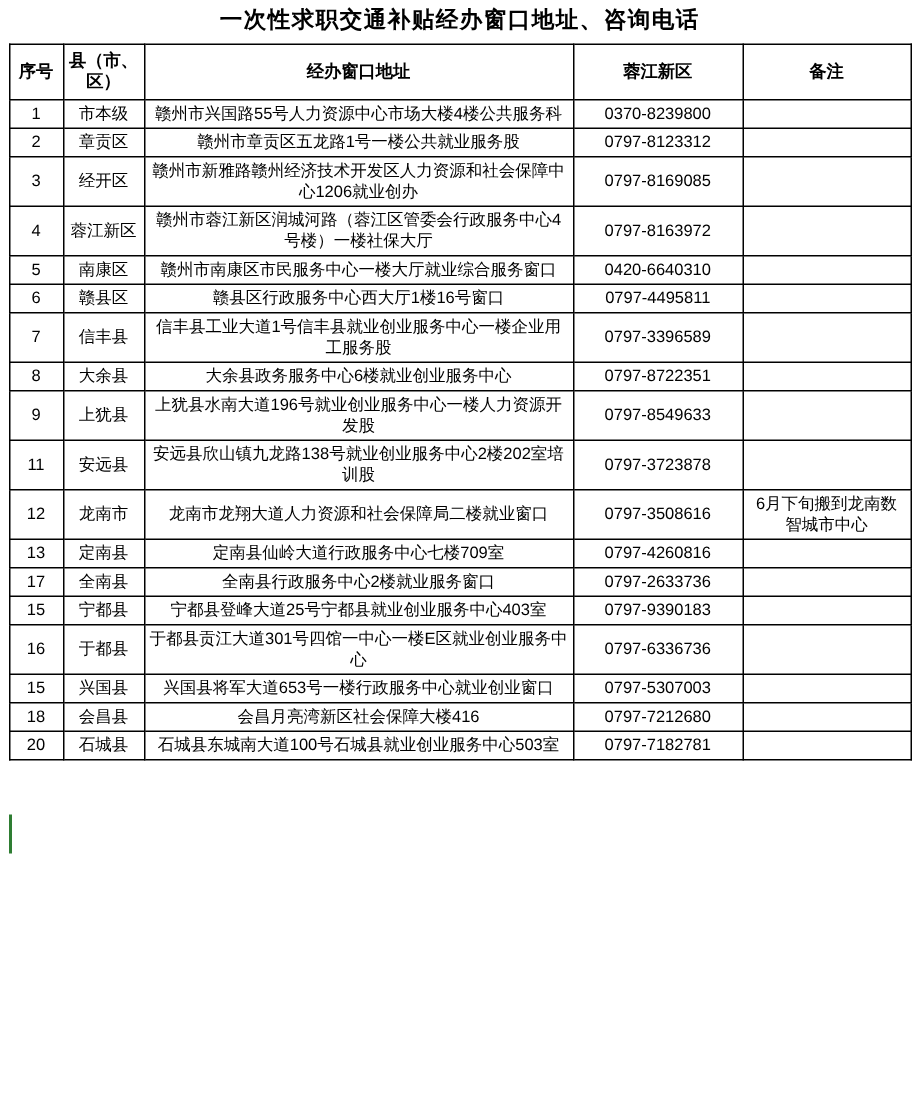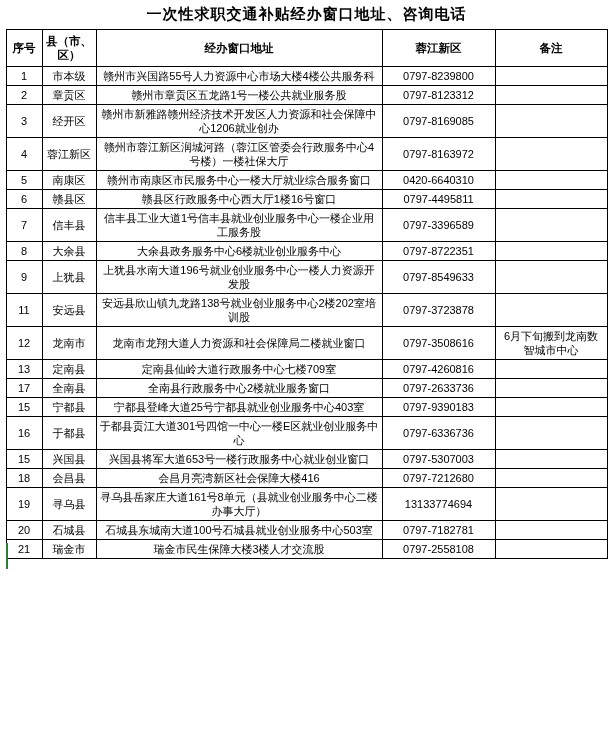--- a/index.html
+++ b/index.html
@@ -87,21 +87,21 @@
         <th>经办窗口地址</th>
         <th>蓉江新区</th>
         <th>备注</th>
       </tr>
     </thead>
     <tbody id="table-body">
         <tr>
           <td class="no">1</td>
           <td class="region">市本级</td>
           <td class="addr">赣州市兴国路55号人力资源中心市场大楼4楼公共服务科</td>
-          <td class="phone">0797-8239800</td>
+          <td class="phone">0370-8239800</td>
           <td class="remark"></td>
         </tr>
         <tr>
           <td class="no">2</td>
           <td class="region">章贡区</td>
           <td class="addr">赣州市章贡区五龙路1号一楼公共就业服务股</td>
           <td class="phone">0797-8123312</td>
           <td class="remark"></td>
         </tr>
         <tr>
@@ -203,37 +203,23 @@
           <td class="remark"></td>
         </tr>
         <tr>
           <td class="no">18</td>
           <td class="region">会昌县</td>
           <td class="addr">会昌月亮湾新区社会保障大楼416</td>
           <td class="phone">0797-7212680</td>
           <td class="remark"></td>
         </tr>
         <tr>
-          <td class="no">19</td>
-          <td class="region">寻乌县</td>
-          <td class="addr">寻乌县岳家庄大道161号8单元（县就业创业服务中心二楼办事大厅）</td>
-          <td class="phone">13133774694</td>
-          <td class="remark"></td>
-        </tr>
-        <tr>
           <td class="no">20</td>
           <td class="region">石城县</td>
           <td class="addr">石城县东城南大道100号石城县就业创业服务中心503室</td>
           <td class="phone">0797-7182781</td>
           <td class="remark"></td>
         </tr>
-        <tr>
-          <td class="no">21</td>
-          <td class="region">瑞金市</td>
-          <td class="addr">瑞金市民生保障大楼3楼人才交流股</td>
-          <td class="phone">0797-2558108</td>
-          <td class="remark"></td>
-        </tr>
       </tbody>
   </table>
 
   <div class="row-marker" style="top: 543px; height: 26px; background: rgb(46, 125, 50);"></div>
 </div>
 
 </body></html>

